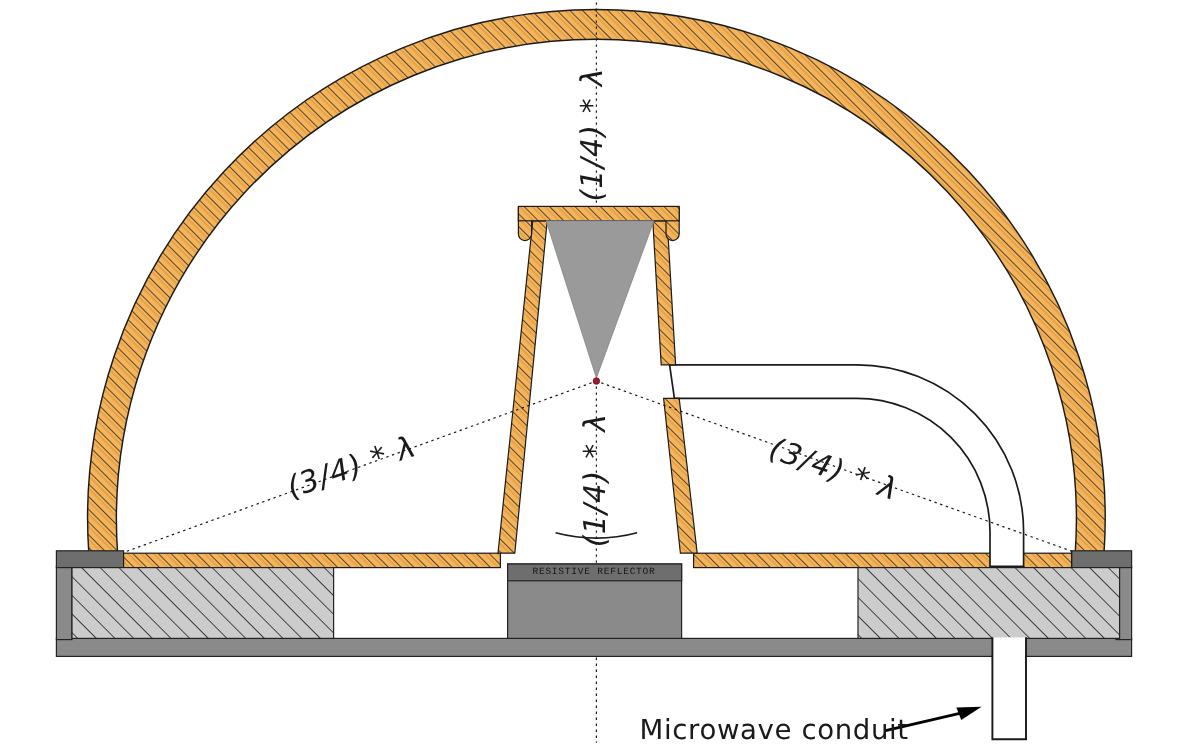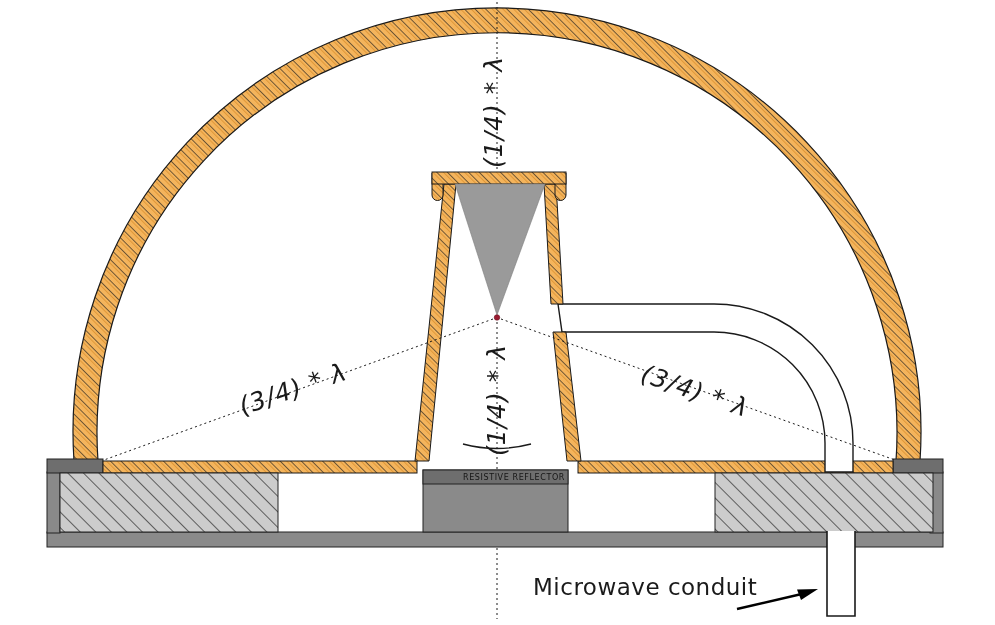--- a/index.html
+++ b/index.html
@@ -101,17 +101,17 @@
   </svg>
 
   <div class="lbl wave rot-ccw90" style="left:493px;top:112px;">(1/4) * λ</div>
 
   <div class="lbl wave rot-ccw90" style="left:496px;top:400px;">(1/4) * λ</div>
 
   <div class="lbl wave rot-left" style="left:293px;top:389px;">(3/4) * λ</div>
 
   <div class="lbl wave rot-right" style="left:695px;top:391px;">(3/4) * λ</div>
 
-  <div class="lbl reflector" style="left:514px;top:477px;">RESISTIVE REFLECTOR</div>
+  <div class="lbl reflector" style="left:495px;top:477px;font-family:Liberation Mono, monospace;">RESISTIVE REFLECTOR</div>
 
-  <div class="lbl conduit" style="left:533px;top:574px;">Microwave conduit</div>
+  <div class="lbl conduit" style="left:533px;top:596px;">Microwave conduit</div>
 
 </div>
 
 </body></html>

